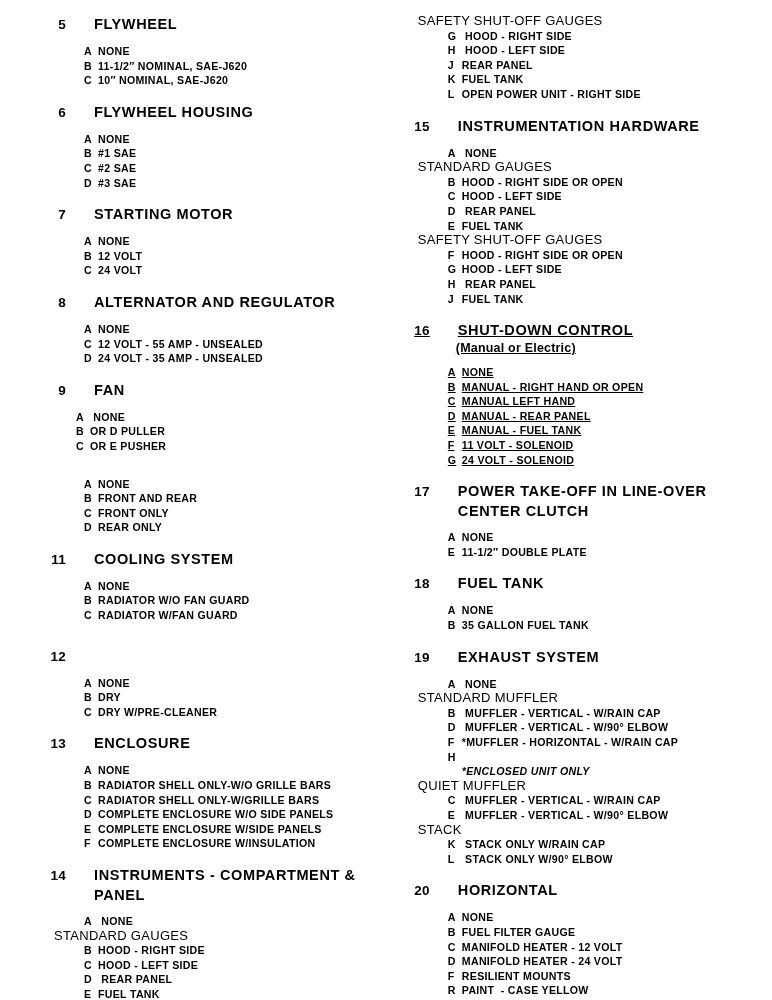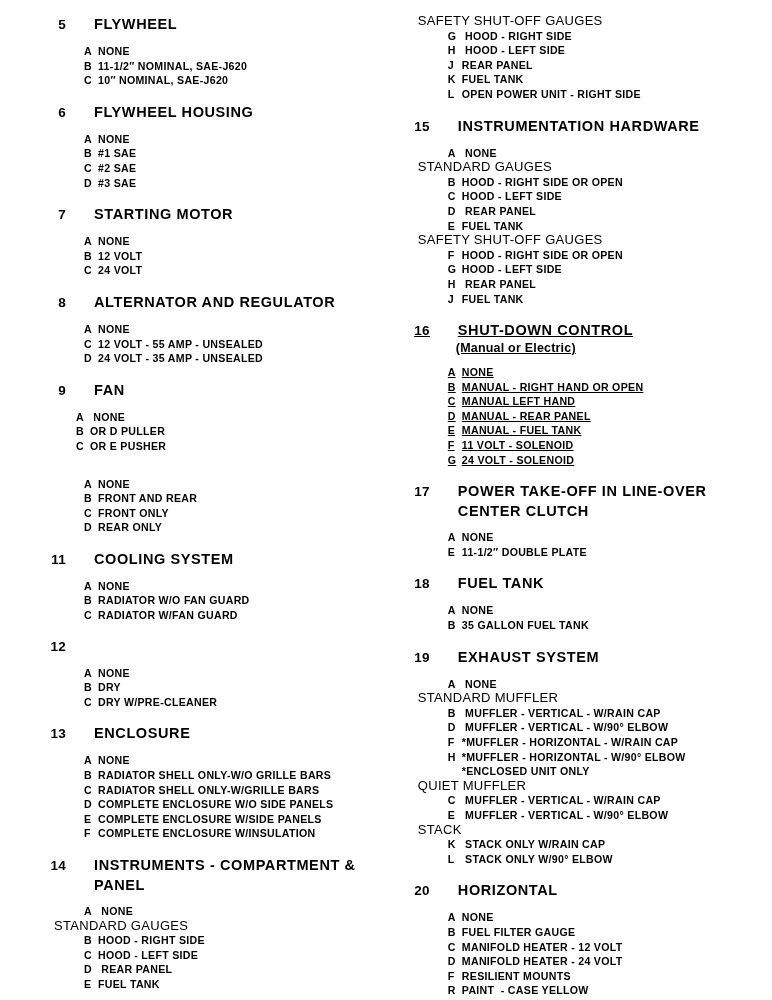--- a/index.html
+++ b/index.html
@@ -112,20 +112,21 @@
     letter-spacing: 0.3px;
     line-height: 14.6px;
     padding-left: 18px;
   }
   .note-line {
     font-weight: bold;
     font-size: 10.6px;
     letter-spacing: 0.3px;
     line-height: 14.6px;
     padding-left: 62px;
+    font-style: italic;
   }
 </style>
 </head>
 <body>
 
 <div class="page">
   <div class="columns">
     <div class="column column-left">
         <div class="section" style="margin-bottom: 14px;">
           <div class="section-head">
@@ -264,21 +265,21 @@
             <div class="option-row indent-std">
               <span class="option-letter">B</span>
               <span class="option-text">RADIATOR W/O FAN GUARD</span>
             </div>
             <div class="option-row indent-std">
               <span class="option-letter">C</span>
               <span class="option-text">RADIATOR W/FAN GUARD</span>
             </div>
           </div>
         </div>
-        <div class="section" style="margin-bottom: 14px;">
+        <div class="section" style="margin-bottom: 14px; margin-top: 10px;">
           <div class="section-head">
             <div class="section-number">12</div>
           </div>
           <div class="options">
             <div class="option-row indent-std">
               <span class="option-letter">A</span>
               <span class="option-text">NONE</span>
             </div>
             <div class="option-row indent-std">
               <span class="option-letter">B</span>
@@ -512,21 +513,20 @@
             <div class="option-row indent-std">
               <span class="option-letter">D</span>
               <span class="option-text"> MUFFLER - VERTICAL - W/90° ELBOW</span>
             </div>
             <div class="option-row indent-std">
               <span class="option-letter">F</span>
               <span class="option-text">*MUFFLER - HORIZONTAL - W/RAIN CAP</span>
             </div>
             <div class="option-row indent-std">
               <span class="option-letter">H</span>
-              <span class="option-text">*MUFFLER - HORIZONTAL - W/90° ELBOW</span>
             </div>
             <div class="note-line">*ENCLOSED UNIT ONLY</div>
             <div class="group-head">QUIET MUFFLER</div>
             <div class="option-row indent-std">
               <span class="option-letter">C</span>
               <span class="option-text"> MUFFLER - VERTICAL - W/RAIN CAP</span>
             </div>
             <div class="option-row indent-std">
               <span class="option-letter">E</span>
               <span class="option-text"> MUFFLER - VERTICAL - W/90° ELBOW</span>

